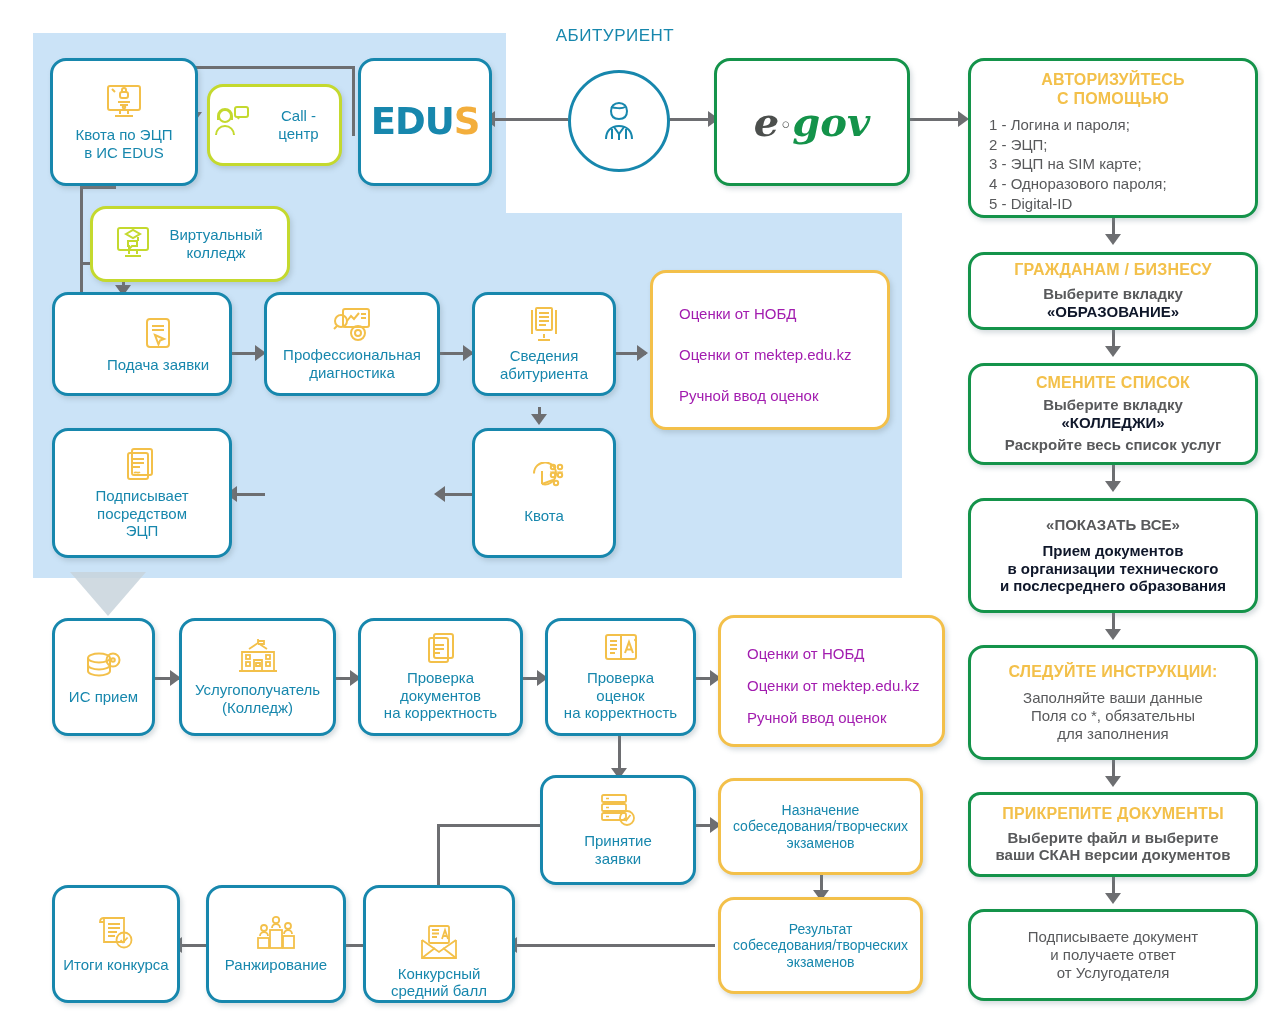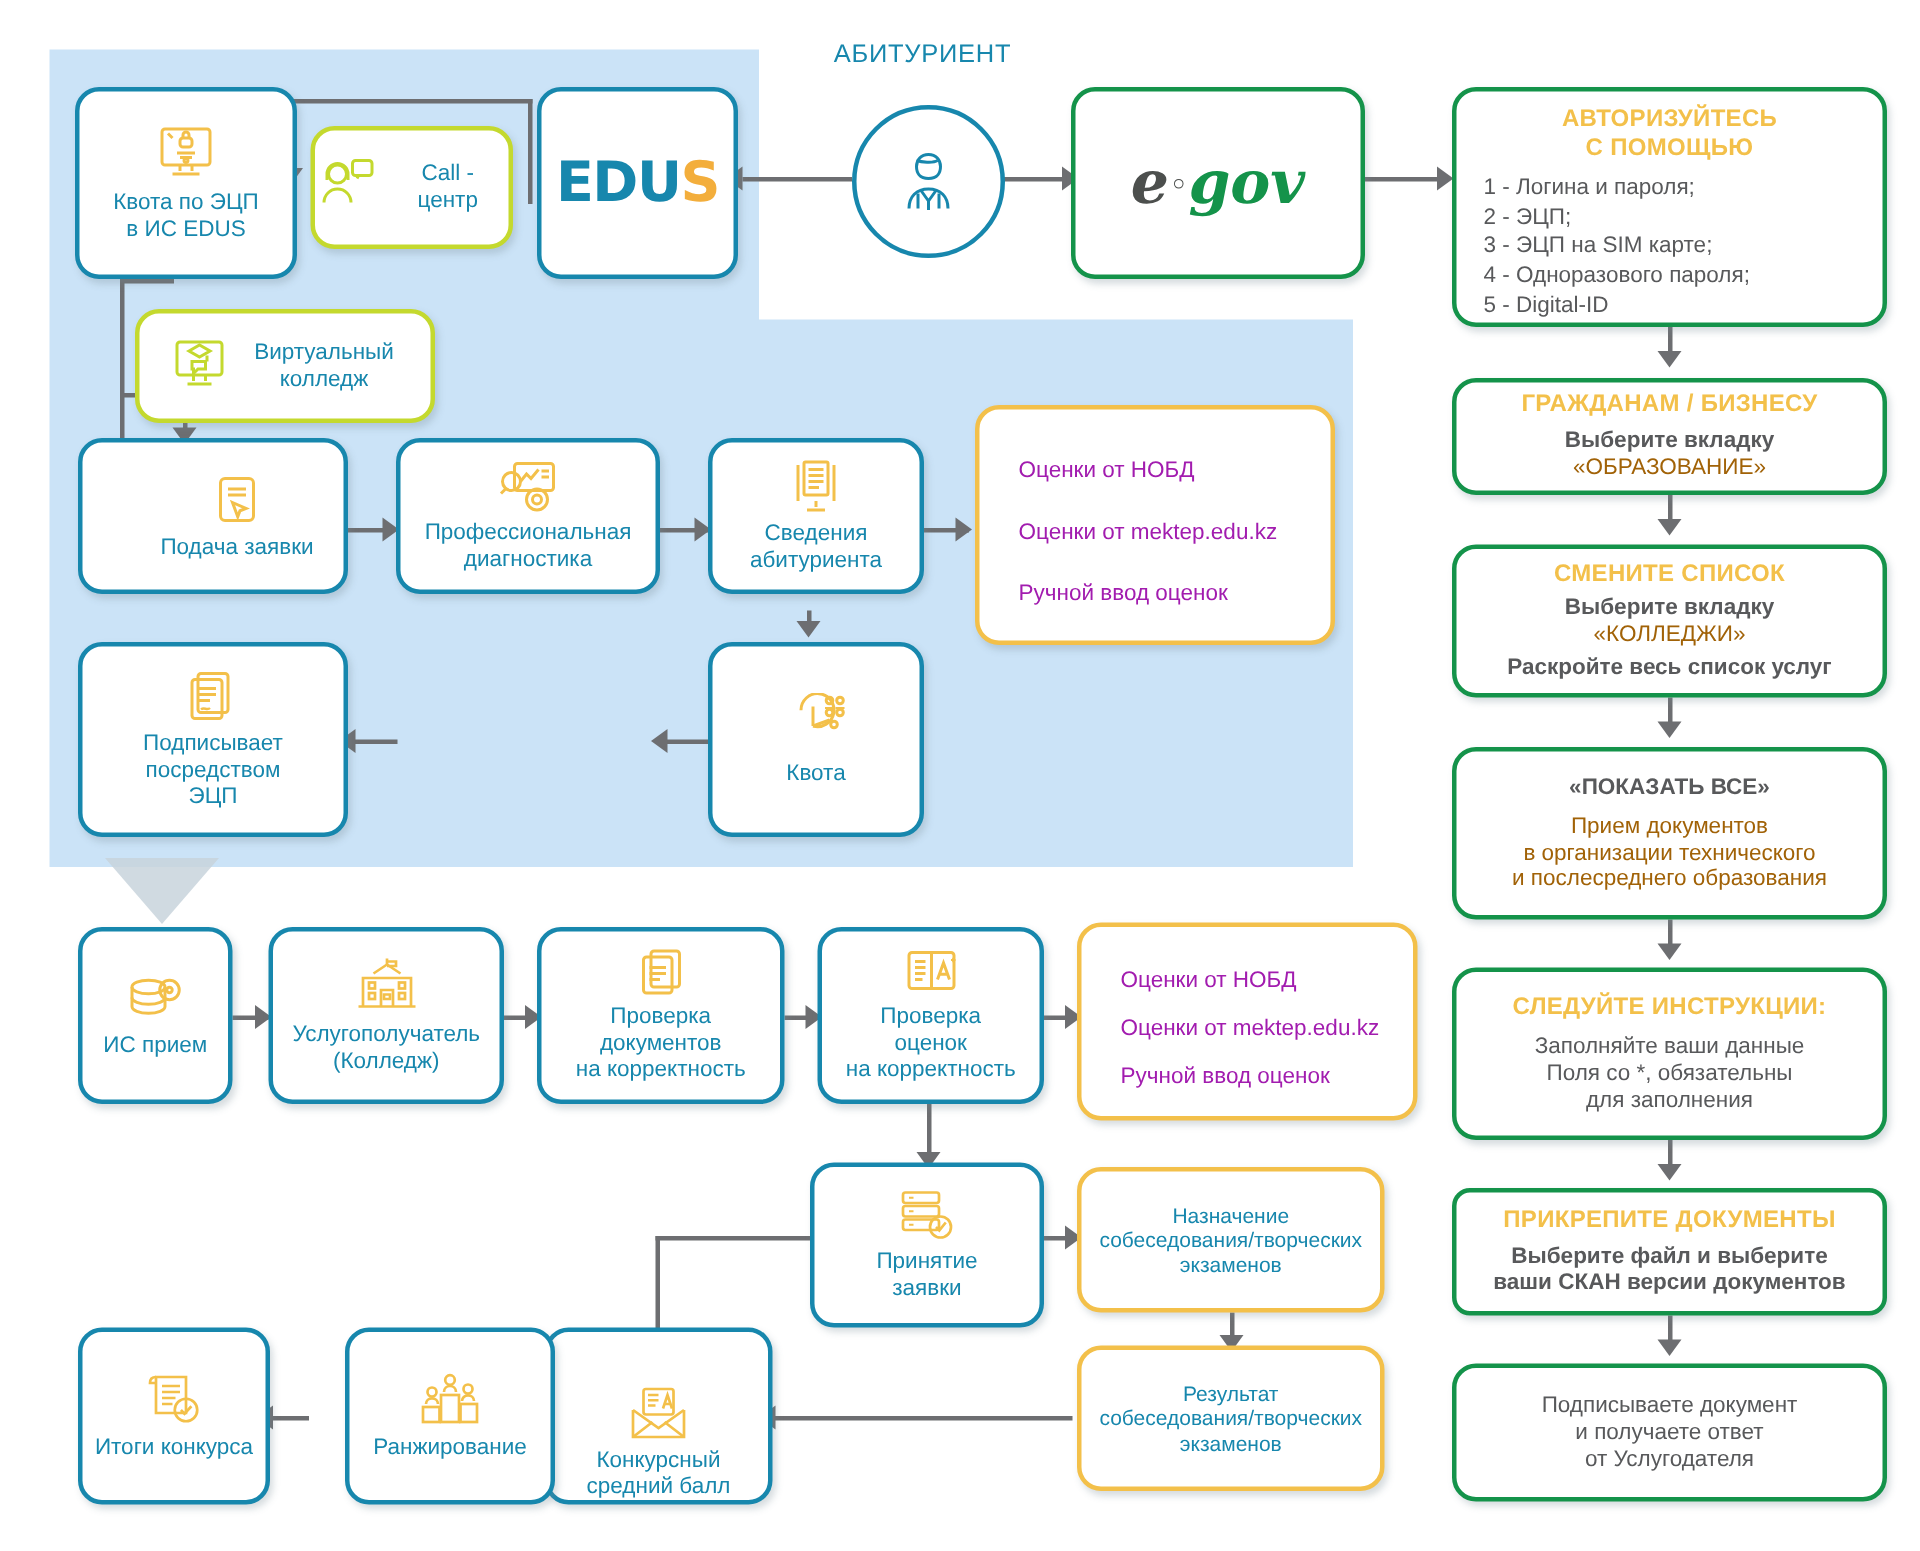--- a/index.html
+++ b/index.html
@@ -20,21 +20,21 @@
   .b-blue{border:3px solid #1787ad;}
   .b-lime{border:3px solid #c4d92e;}
   .b-gold{border:3px solid #f3c04a;}
   .b-green{border:3px solid #14934a;}
 
   .icon{display:block;line-height:0;margin-bottom:3px;}
 
   
   .g-head{color:#f3c04a;font-weight:bold;letter-spacing:.2px;}
   .g-body{color:#58595b;}
-  .g-accent{color:#a16207;font-weight:normal;}
+  .g-accent{color:#0f172a;font-weight:bold;}
   .g-dark{color:#58595b;font-weight:bold;}
   .g-list{color:#58595b;text-align:left;align-self:stretch;padding-left:18px;}
   .g-list div{white-space:nowrap;}
 
   
   .goldbox{align-items:flex-start;justify-content:space-around;
            color:#a21caf;padding:20px 0 10px 22px;text-align:left;}
 
   
   .row{flex-direction:row;gap:8px;}
@@ -401,21 +401,21 @@
         <path d="M24 15l3-9 3 9M25 12h4"></path>
         <path d="M4 16l17 12 17-12"></path>
         <path d="M4 16v18h34V16"></path>
         <path d="M4 34l13-10M38 34L25 24"></path>
       </svg>
     </span>
     <span class="lbl">Конкурсный</span>
     <span class="lbl">средний балл</span>
   </div>
 
-  <div class="node b-blue" style="left:206px;top:885px;width:140px;height:118px;font-size:15px;margin-left:24px;">
+  <div class="node b-blue" style="left:206px;top:885px;width:140px;height:118px;font-size:15px;">
     <span class="icon">
       <svg width="42" height="38" viewBox="0 0 42 38" fill="none" stroke="#f3c04a" stroke-width="1.8">
         <circle cx="21" cy="5" r="3.2"></circle>
           <path d="M17 13c0-2.4 1.8-4 4-4s4 1.6 4 4"></path>
         <circle cx="9" cy="13" r="3"></circle>
           <path d="M5 21c0-2.2 1.8-3.8 4-3.8s4 1.6 4 3.8"></path>
         <circle cx="33" cy="11" r="3"></circle>
           <path d="M29 19c0-2.2 1.8-3.8 4-3.8s4 1.6 4 3.8"></path>
         <rect x="15" y="15" width="12" height="18"></rect>
         <rect x="3" y="23" width="11" height="10"></rect>

